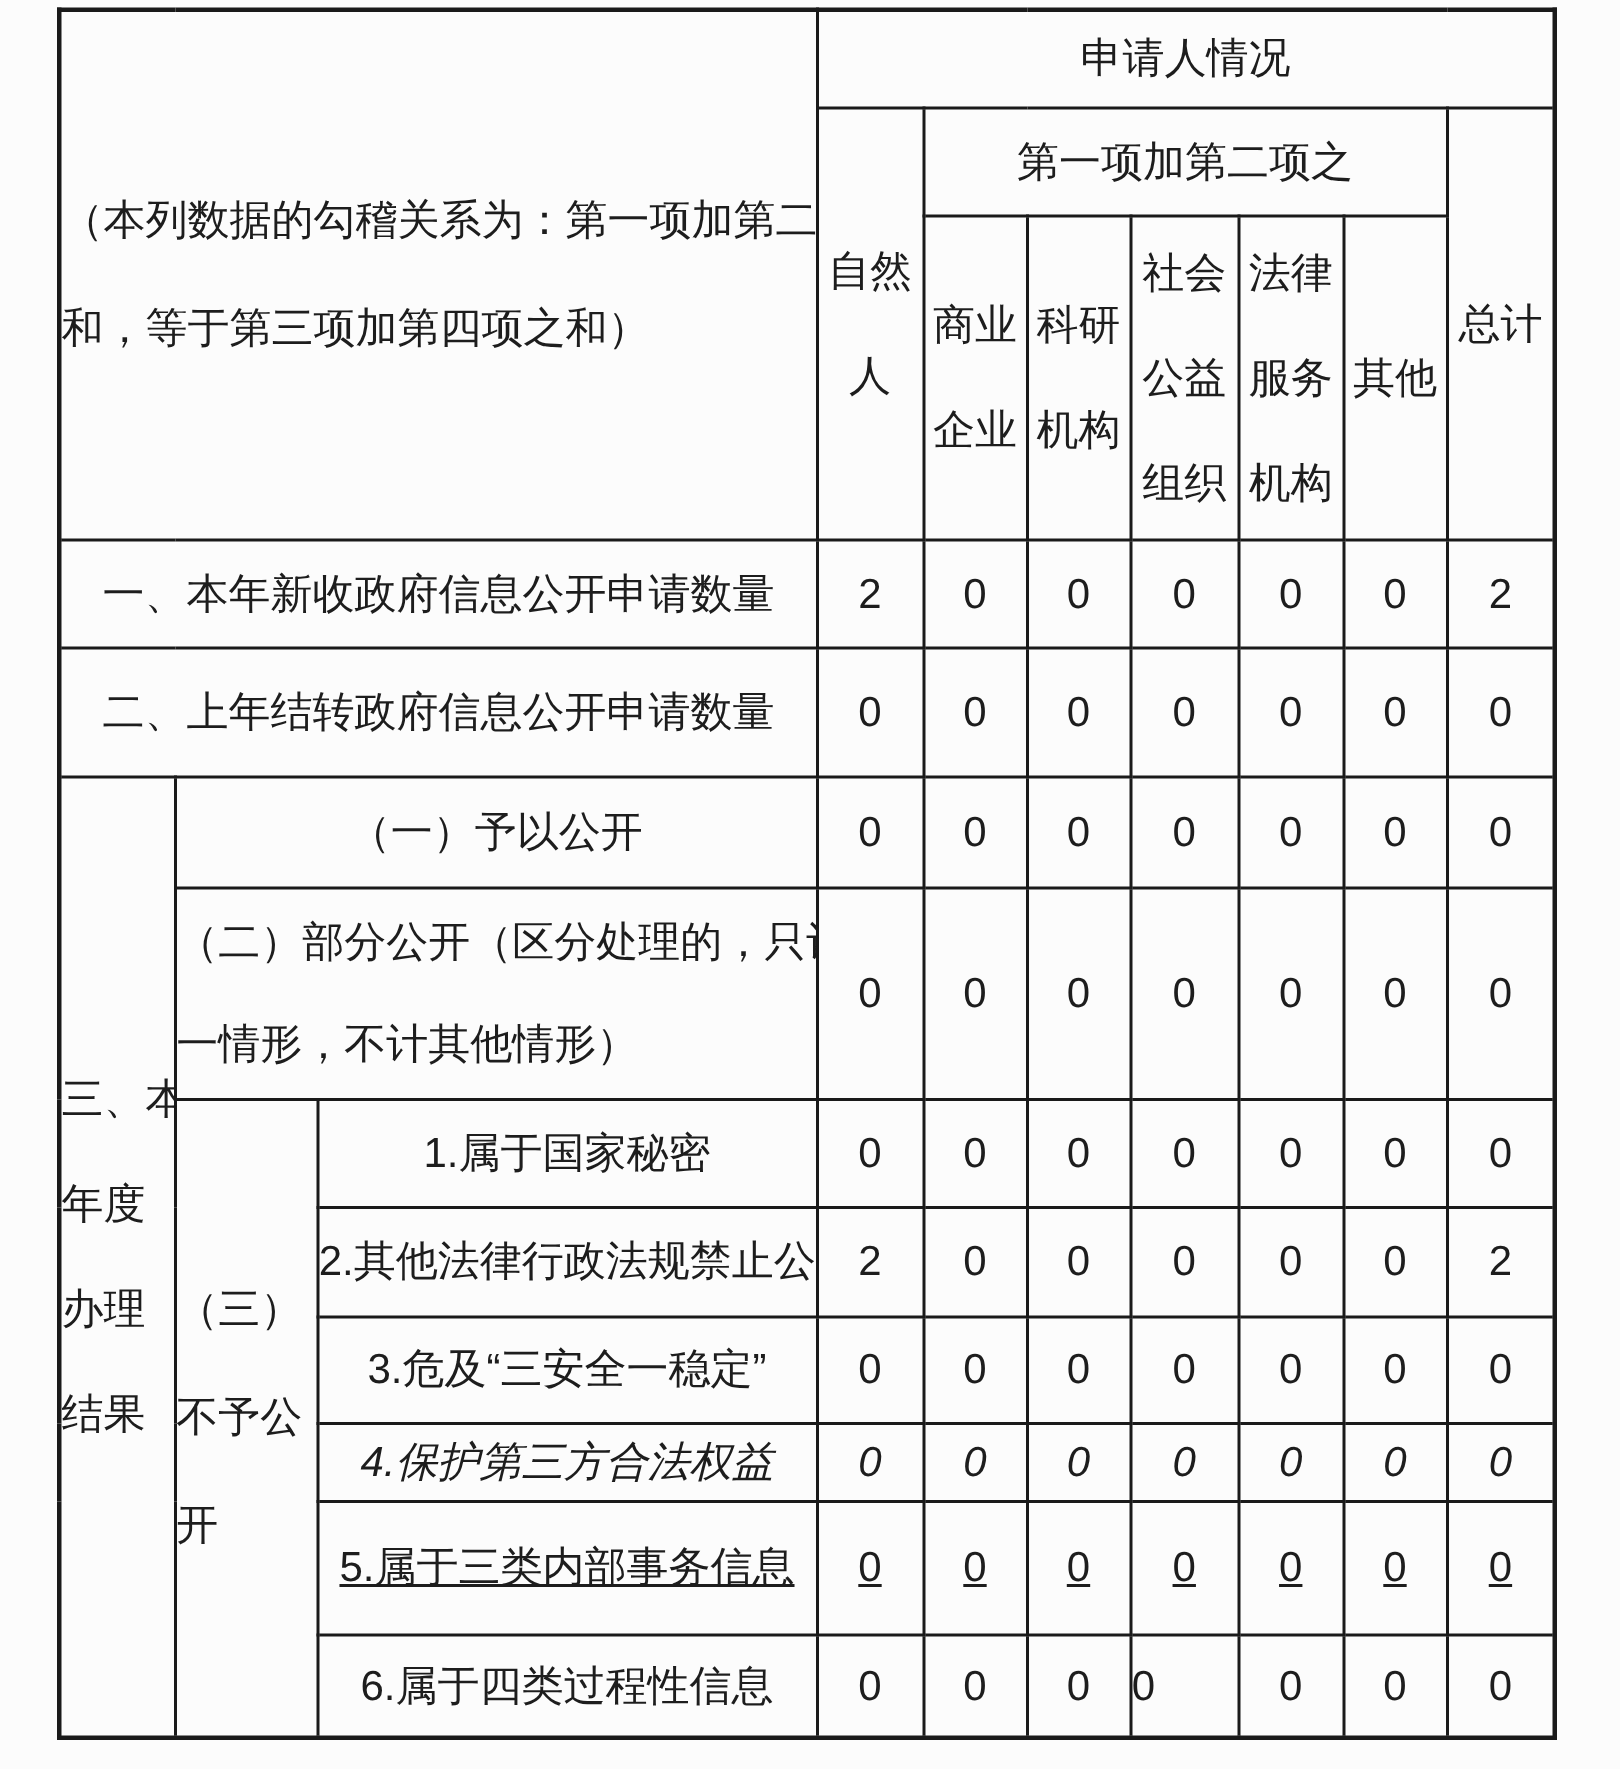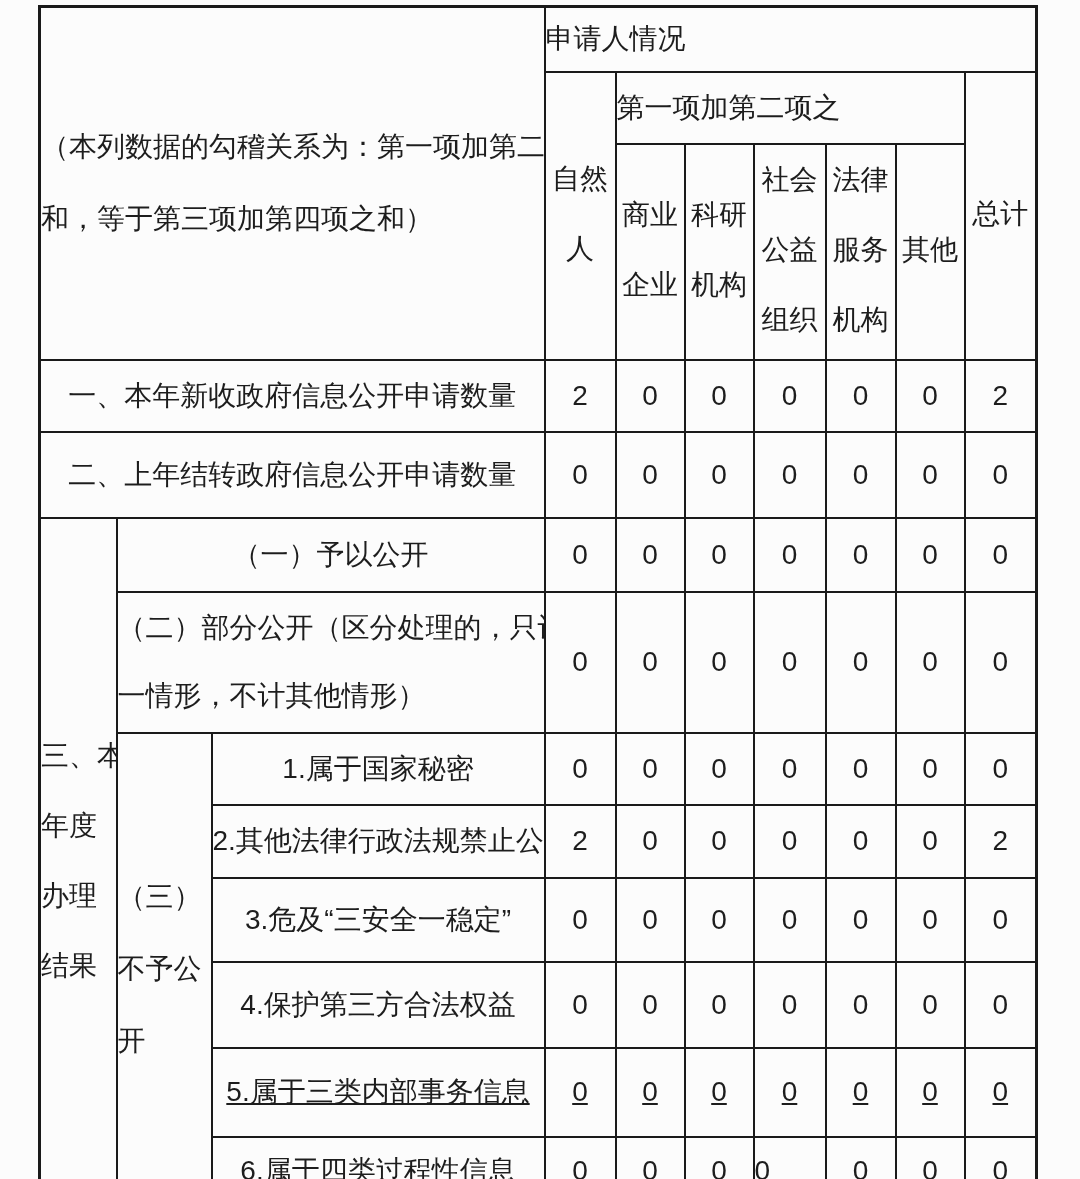--- a/index.html
+++ b/index.html
@@ -33,32 +33,32 @@
   
   .c-intro {
     white-space: pre;
     text-align: left;
     padding: 30px 4px 0 8px;
     line-height: 72px;
     font-size: 27px;
   }
   
   .h-center {
+    text-align: center;
     padding-top: 15px;
     font-size: 28px;
   }
   
   .h-multi {
     white-space: pre;
     text-align: center;
     vertical-align: middle;
     padding-top: 24px;
     line-height: 70px;
     font-size: 28px;
-    font-family: Liberation Mono, monospace;
   }
   
   .v-label {
     white-space: pre;
     vertical-align: top;
     text-align: left;
     padding: 18px 0 0 7px;
     line-height: 70px;
     font-size: 26px;
   }
@@ -107,22 +107,22 @@
   
   .rh1 { height: 65px; }
   .rh2 { height: 72px; }
   .rh3 { height: 216px; }
   .rh4 { height: 72px; }
   .rh5 { height: 86px; }
   .rh6 { height: 74px; }
   .rh7 { height: 141px; }
   .rh8 { height: 72px; }
   .rh9 { height: 73px; }
-  .rh10 { height: 84px; }
-  .rh11 { height: 86px; }
+  .rh10 { height: 71px; }
+  .rh11 { height: 52px; font-style: italic; }
   .rh12 { height: 89px; text-decoration: underline; }
   .rh13 { height: 69px; }
 </style>
 </head>
 <body>
 
 <div class="table-wrap">
   <table class="report">
     <colgroup>
       <col style="width:77px">

